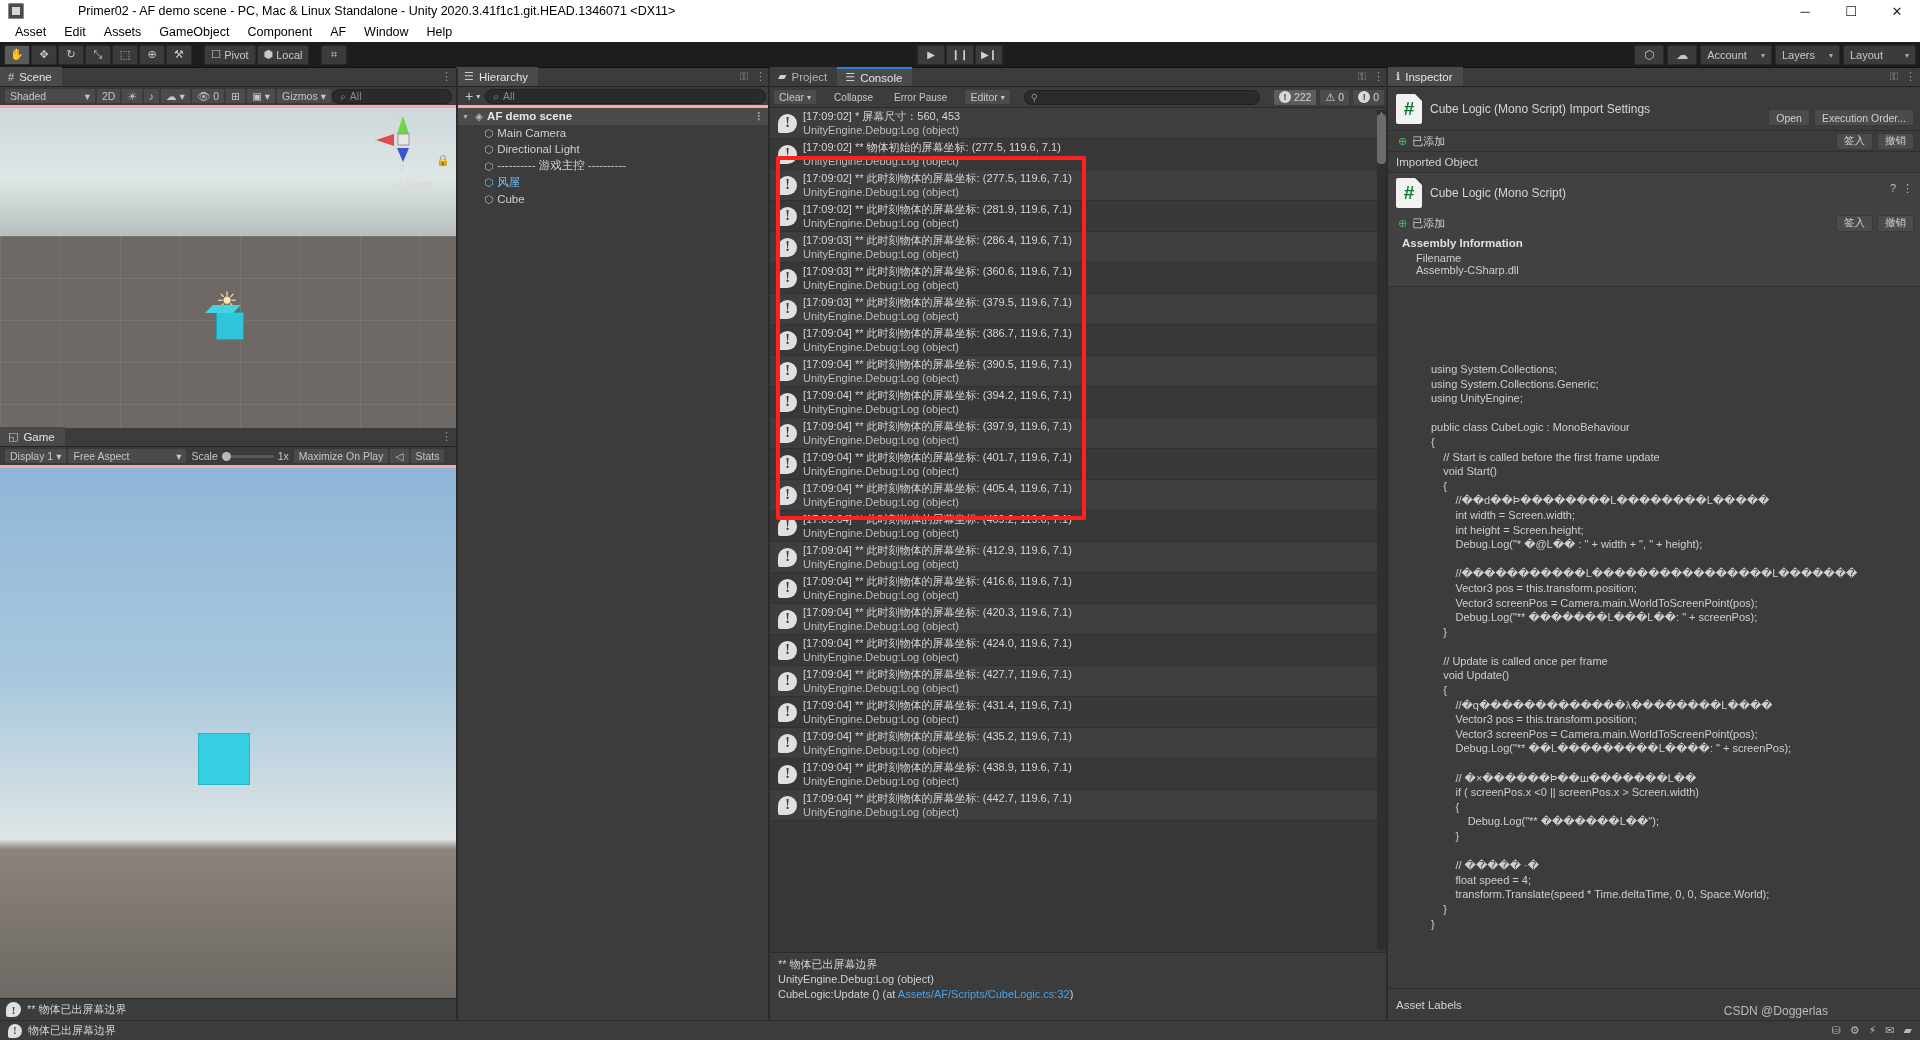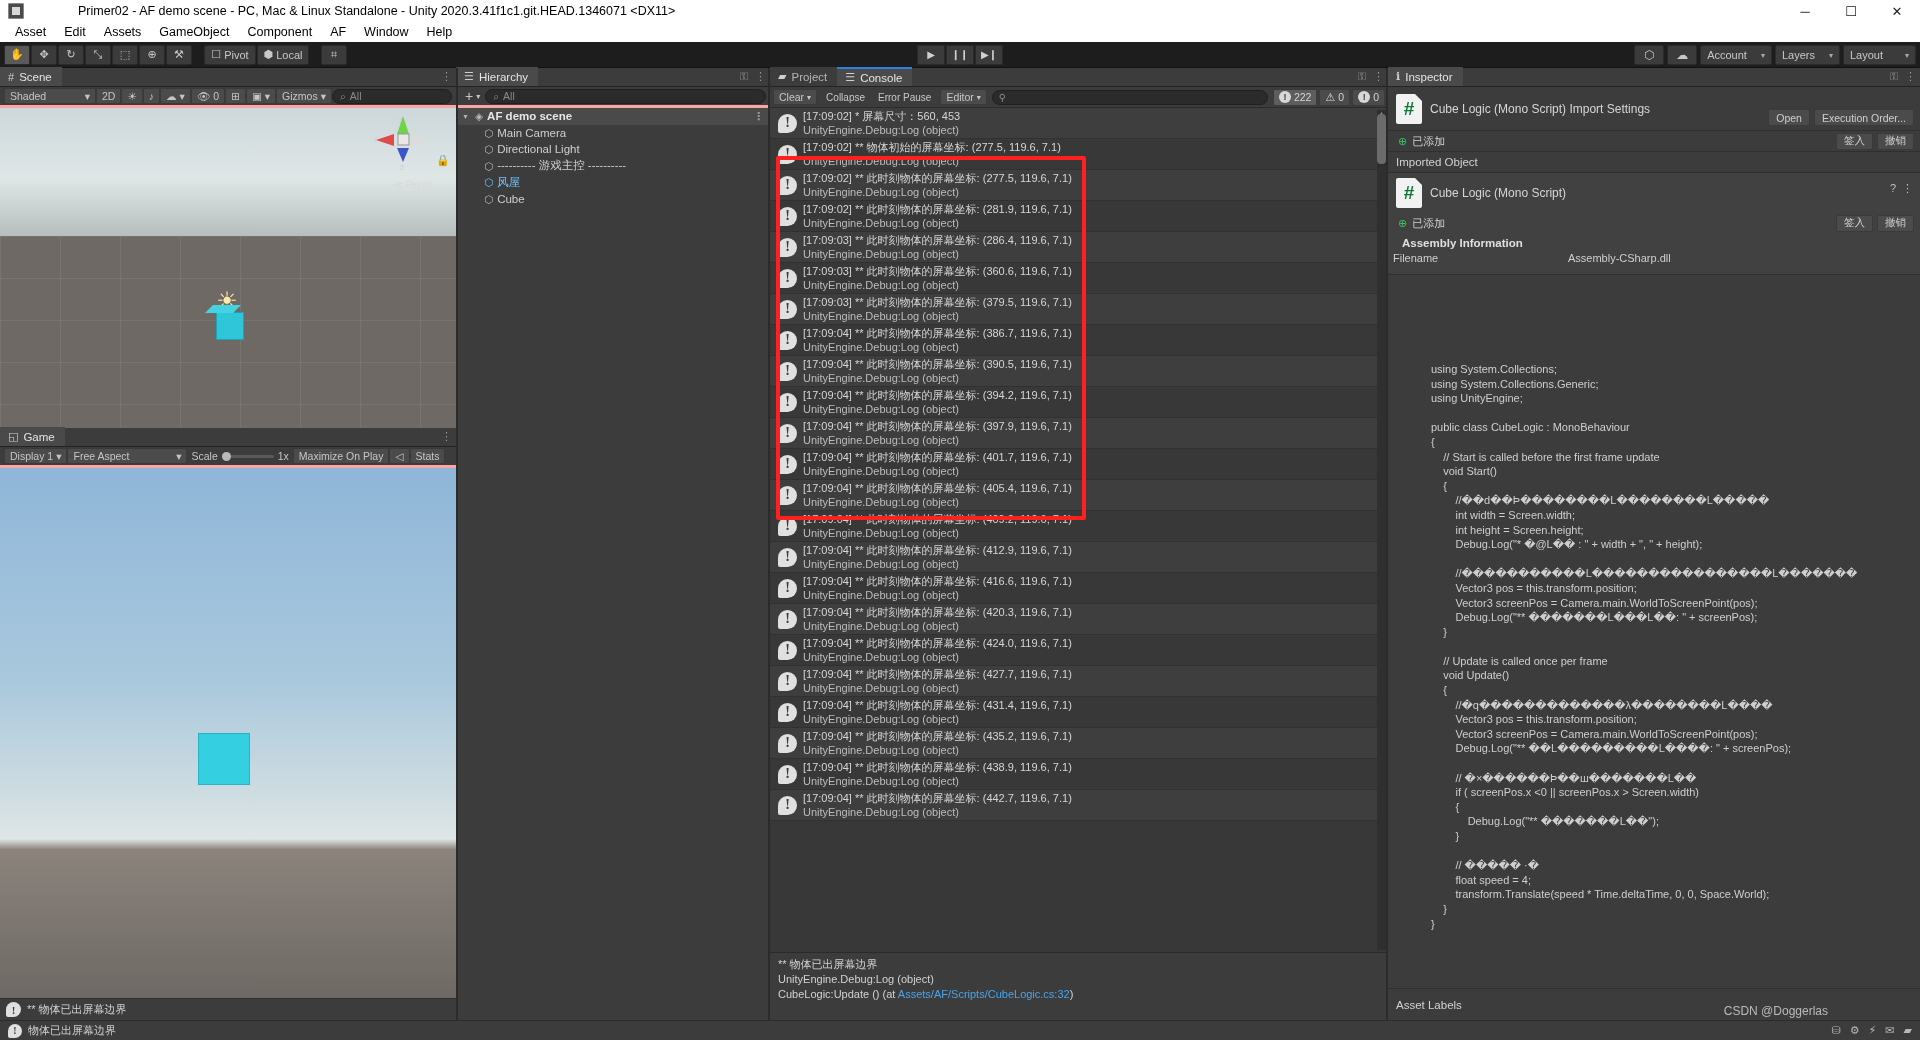--- a/index.html
+++ b/index.html
@@ -161,21 +161,21 @@
   .hrow.scene-root { background:#4a4a4a; color:#e6e6e6; font-weight:bold; }
   .hrow .tri { width:9px; font-size:7px; color:#b0b0b0; }
   .hrow .gico { color:#b9b9b9; font-size:10.5px; }
   .hrow.indent1 { padding-left:28px; }
   .hrow .kebab { position:absolute; right:6px; color:#9a9a9a; font-size:11px; }
   .hrow .name-blue { color:#6fc3ff; }
 
   
   .con-panel { position:absolute; left:770px; top:0; width:618px; bottom:0; background:#3c3c3c; }
   .con-subbar {
-    height:21px; background:#3c3c3c; display:flex; align-items:center; gap:5px;
+    height:21px; background:#3c3c3c; display:flex; align-items:center; gap:13px;
     padding:0 3px; border-bottom:1px solid #2b2b2b;
   }
   .con-btn { font-size:10.5px; color:#c8c8c8; padding:1px 5px; height:16px; display:flex; align-items:center; gap:3px;
     background:#4b4b4b; border:1px solid #3a3a3a; border-radius:2px; }
   .con-flat { font-size:10px; color:#c8c8c8; padding:1px 4px; }
   .con-search { height:15px; flex:1; background:#2b2b2b; border:1px solid #1f1f1f; border-radius:8px;
     display:flex; align-items:center; padding:0 6px; color:#8a8a8a; font-size:10px; min-width:30px; }
   .con-counts { display:flex; gap:2px; }
   .cnt { height:17px; display:flex; align-items:center; gap:3px; padding:0 5px;
     font-size:10.5px; color:#d4d4d4; background:#4b4b4b; border:1px solid #3a3a3a; border-radius:2px; }
@@ -241,21 +241,21 @@
     color:#cfcfcf; font-size:10.5px; display:flex; align-items:center; padding:0 7px; }
   .added-row { height:20px; display:flex; align-items:center; gap:5px; padding-left:10px; font-size:11px; color:#cfcfcf; }
   .plus-green { color:#3cc05e; font-size:11px; }
   .sec-label { height:22px; display:flex; align-items:center; padding-left:8px;
     font-size:11.5px; color:#d2d2d2; background:#3c3c3c; border-top:1px solid #2f2f2f; border-bottom:1px solid #2f2f2f;}
   .imported-box { background:#414141; border-bottom:1px solid #2f2f2f; padding-bottom:4px; }
   .imp-head { height:40px; display:flex; align-items:center; gap:8px; padding:4px 8px; position:relative; }
   .imp-icons { position:absolute; right:7px; top:9px; display:flex; gap:6px; color:#c0c0c0; font-size:11px; }
   .asm-box { padding:4px 0 6px 0; }
   .asm-title { font-size:11.5px; color:#e0e0e0; font-weight:bold; padding-left:14px; margin-bottom:3px;}
-  .asm-row { display:flex; font-size:11px; color:#cfcfcf; padding-left:5px; }
+  .asm-row { display:flex; font-size:11px; color:#cfcfcf; padding-left:28px;flex-direction:column; }
   .asm-row .k { width:175px; }
   .code-box {
     position:absolute; left:0; right:0; top:288px; bottom:32px;
     padding:6px 10px; overflow:hidden; background:#3c3c3c;margin-left:33px;
   }
   .code-line { font-size:11px; color:#cfcfcf; line-height:14.6px; white-space:pre; }
   .asset-labels {
     position:absolute; left:0; right:0; bottom:0; height:32px; background:#3c3c3c;
     border-top:1px solid #2f2f2f; display:flex; align-items:center; padding-left:8px;
     font-size:11.5px; color:#d2d2d2;

